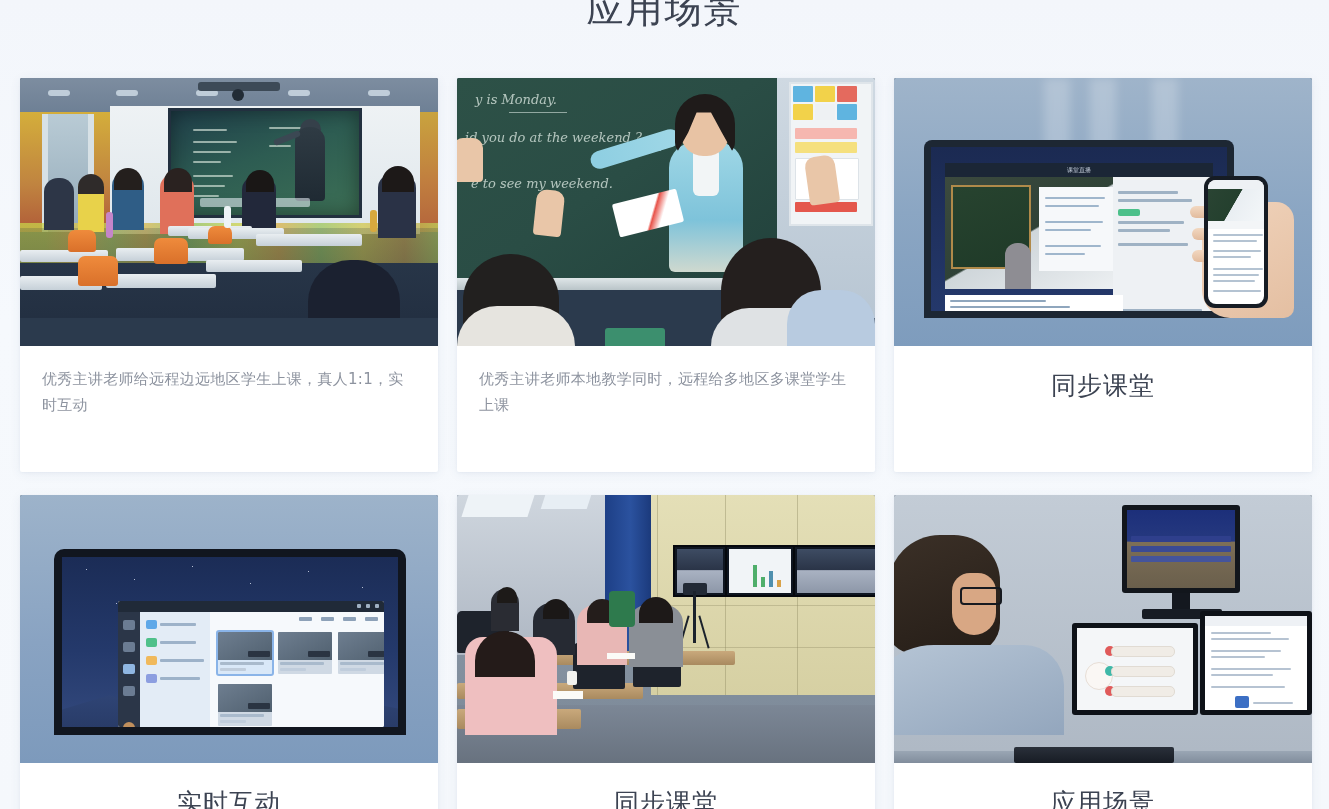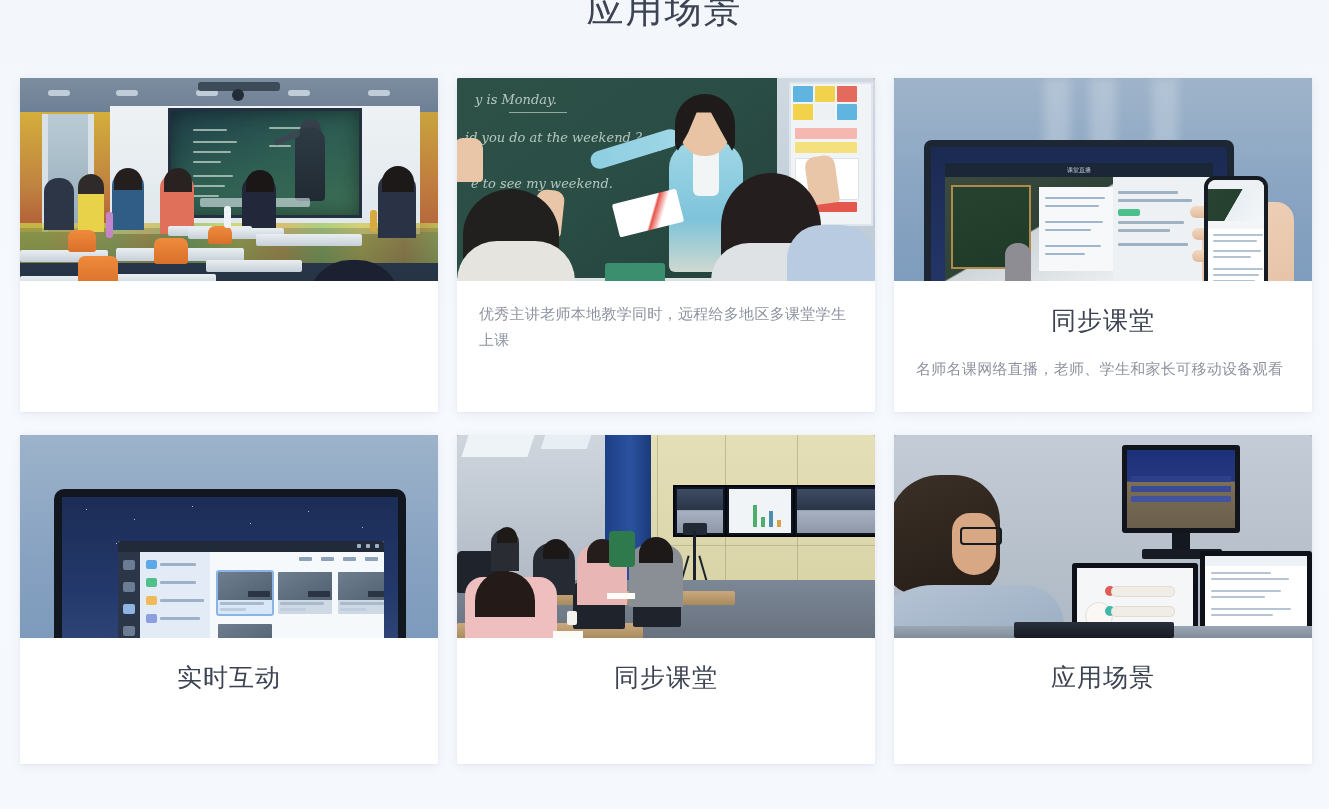--- a/index.html
+++ b/index.html
@@ -56,21 +56,21 @@
     box-shadow: 0 2px 12px rgba(62, 87, 128, 0.07),
                 0 1px 3px rgba(62, 87, 128, 0.05);
     overflow: hidden;
     display: flex;
     flex-direction: column;
   }
 
   .card-media {
     position: relative;
     width: 418px;
-    height: 203px;
+    height: 268px;
     overflow: hidden;
     background: #2b3a4d;
   }
   .card-media .scene {
     position: absolute;
     inset: 0;
   }
 
   .card-body {
     padding: 20px 22px 30px 22px;
@@ -498,20 +498,21 @@
           <div class="s1-chair" style="left:134px;top:160px;width:34px;height:26px"></div>
           <div class="s1-chair" style="left:58px;top:178px;width:40px;height:30px"></div>
           <div class="s1-chair" style="left:188px;top:148px;width:24px;height:18px"></div>
           <div class="s1-desk" style="left:186px;top:182px;width:96px;height:12px"></div>
           <div style="position:absolute;left:86px;top:134px;width:7px;height:26px;background:#c585c9;border-radius:3px"></div>
           <div style="position:absolute;left:204px;top:128px;width:7px;height:22px;background:#eef4f7;border-radius:3px"></div>
           <div style="position:absolute;left:350px;top:132px;width:7px;height:22px;background:#d8a93e;border-radius:3px"></div>
         </div>
       </div>
       <div class="card-body">
+        <p class="card-desc">优秀主讲老师给远程边远地区学生上课，真人1:1，实时互动</p>
       </div>
     </div>
 
     <div class="card">
       <div class="card-media">
         <div class="scene">
           <div class="s2-rightwall"></div>
           <div class="s2-board">
             <span class="hw" style="left:18px;top:14px">y is Monday.</span>
             <span class="underline" style="left:52px;top:34px;width:58px"></span>
@@ -612,21 +613,20 @@
               <i style="top:88px;width:50px"></i>
               <i style="top:94px;width:46px"></i>
               <i style="top:100px;width:42px"></i>
               <i style="top:110px;width:48px"></i>
             </div>
           </div>
         </div>
       </div>
       <div class="card-body">
         <div class="card-title">同步课堂</div>
-        <p class="card-desc">名师名课网络直播，老师、学生和家长可移动设备观看</p>
       </div>
     </div>
 
     <div class="card">
       <div class="card-media">
         <div class="scene">
           <div class="s4-bg"></div>
           <div class="s4-laptop">
             <div class="s4-desktop">
               <span class="s4-star" style="left:24px;top:12px"></span>

